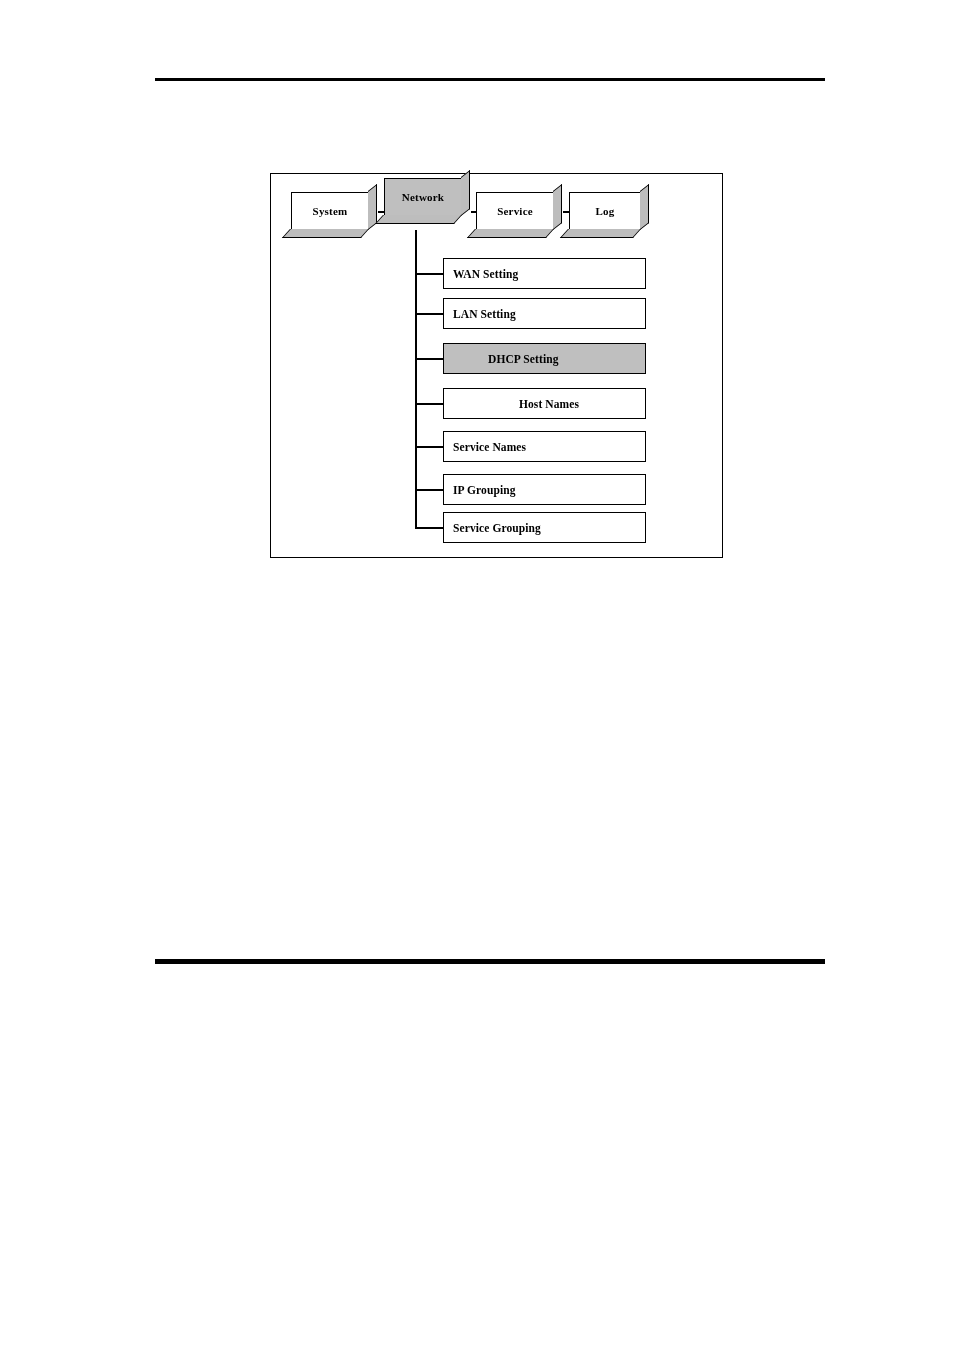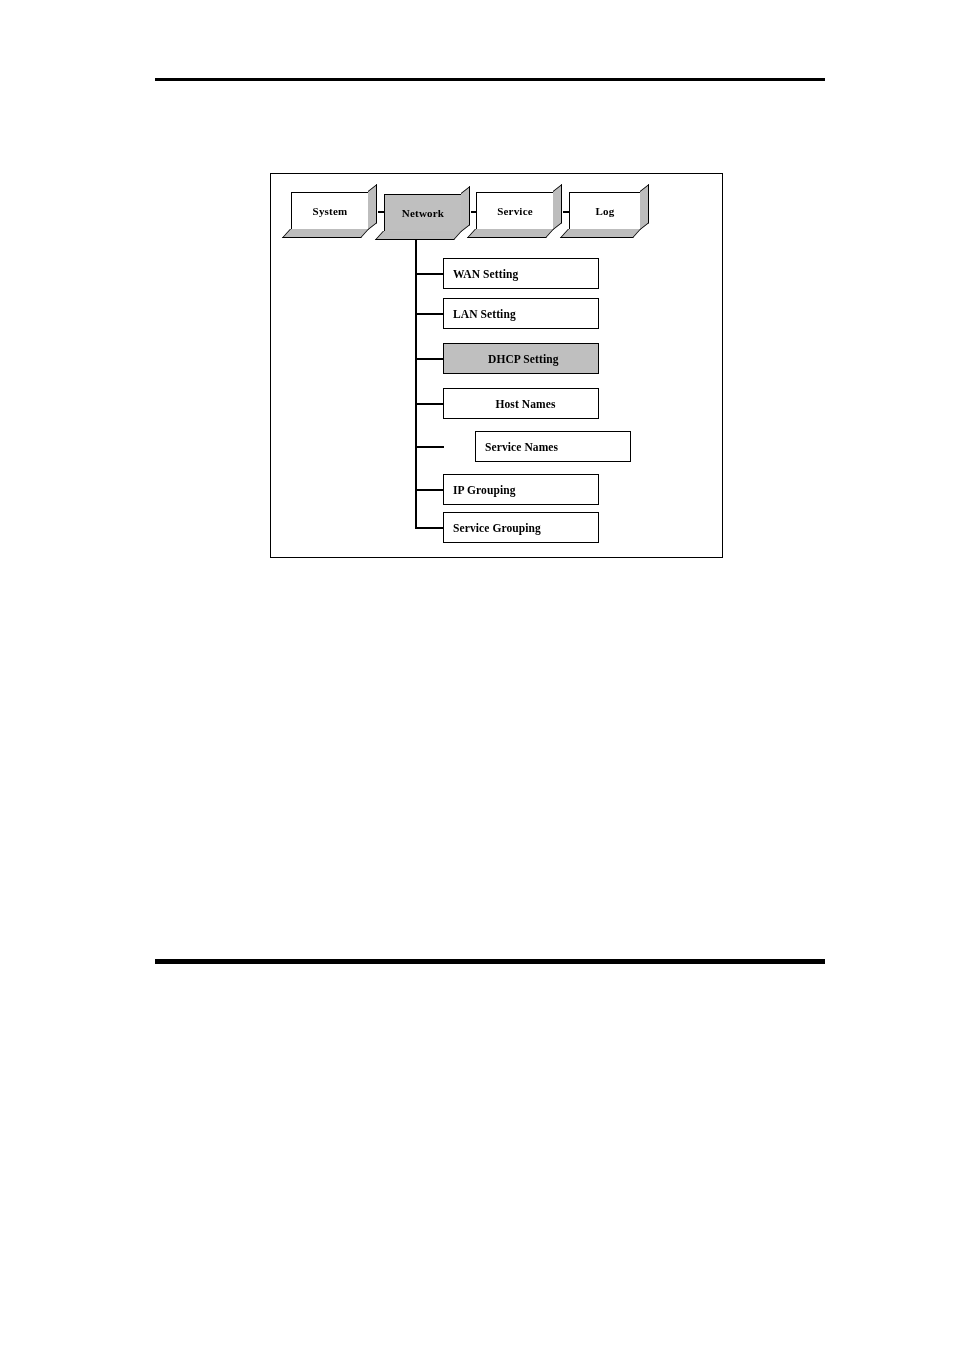--- a/index.html
+++ b/index.html
@@ -124,21 +124,21 @@
     position: absolute;
     height: 1.6px;
     background: #000000;
     z-index: 1;
   }
 
   
   .submenu-box {
     position: absolute;
     left: 172px;
-    width: 156px;
+    width: 203px;
     height: 31px;
     box-sizing: border-box;
     border: 1.6px solid #000000;
     background: #ffffff;
     display: flex;
     align-items: center;
     padding-left: 9px;
     font-size: 11.5px;
     font-weight: bold;
     letter-spacing: 0.1px;
@@ -158,21 +158,21 @@
 <div class="diagram-frame">
 
   <div class="h-connector" style="left:107px; top:37px; width:15px;"></div>
   <div class="h-connector" style="left:200px; top:37px; width:14px;"></div>
   <div class="h-connector" style="left:292px; top:37px; width:15px;"></div>
 
   <div class="toplevel-row">
     <div class="menu3d" style="left:20px; top:18px; width:78px;">
       <span>System</span>
     </div>
-    <div class="menu3d selected" style="left:113px; top:20px; width:78px;">
+    <div class="menu3d selected" style="left:113px; top:4px; width:78px;">
       <span>Network</span>
     </div>
     <div class="menu3d" style="left:205px; top:18px; width:78px;">
       <span>Service</span>
     </div>
     <div class="menu3d" style="left:298px; top:18px; width:72px;">
       <span>Log</span>
     </div>
   </div>
 
@@ -191,21 +191,21 @@
   </div>
   <div class="submenu-box" style="top:124px;">
     <span>LAN Setting</span>
   </div>
   <div class="submenu-box selected" style="top:169px;">
     <span>DHCP Setting</span>
   </div>
   <div class="submenu-box" style="top:214px;justify-content:center;">
     <span>Host Names</span>
   </div>
-  <div class="submenu-box" style="top:257px;margin-left:32px;">
+  <div class="submenu-box" style="top:257px;">
     <span>Service Names</span>
   </div>
   <div class="submenu-box" style="top:300px;">
     <span>IP Grouping</span>
   </div>
   <div class="submenu-box" style="top:338px;">
     <span>Service Grouping</span>
   </div>
 
 </div>

